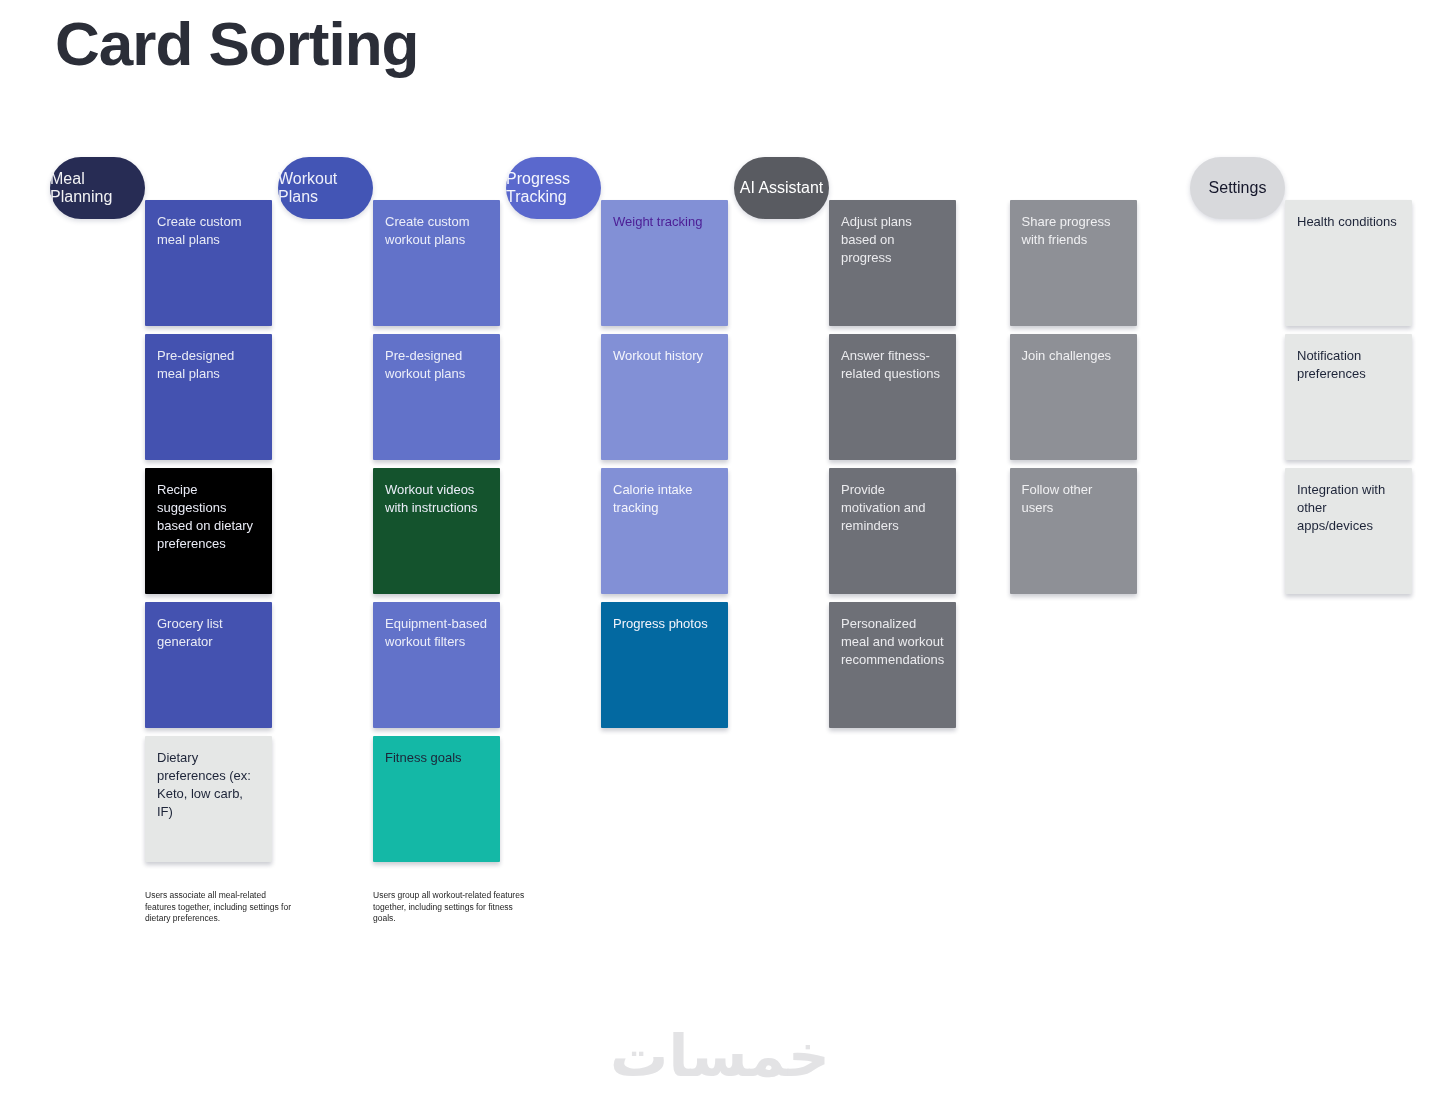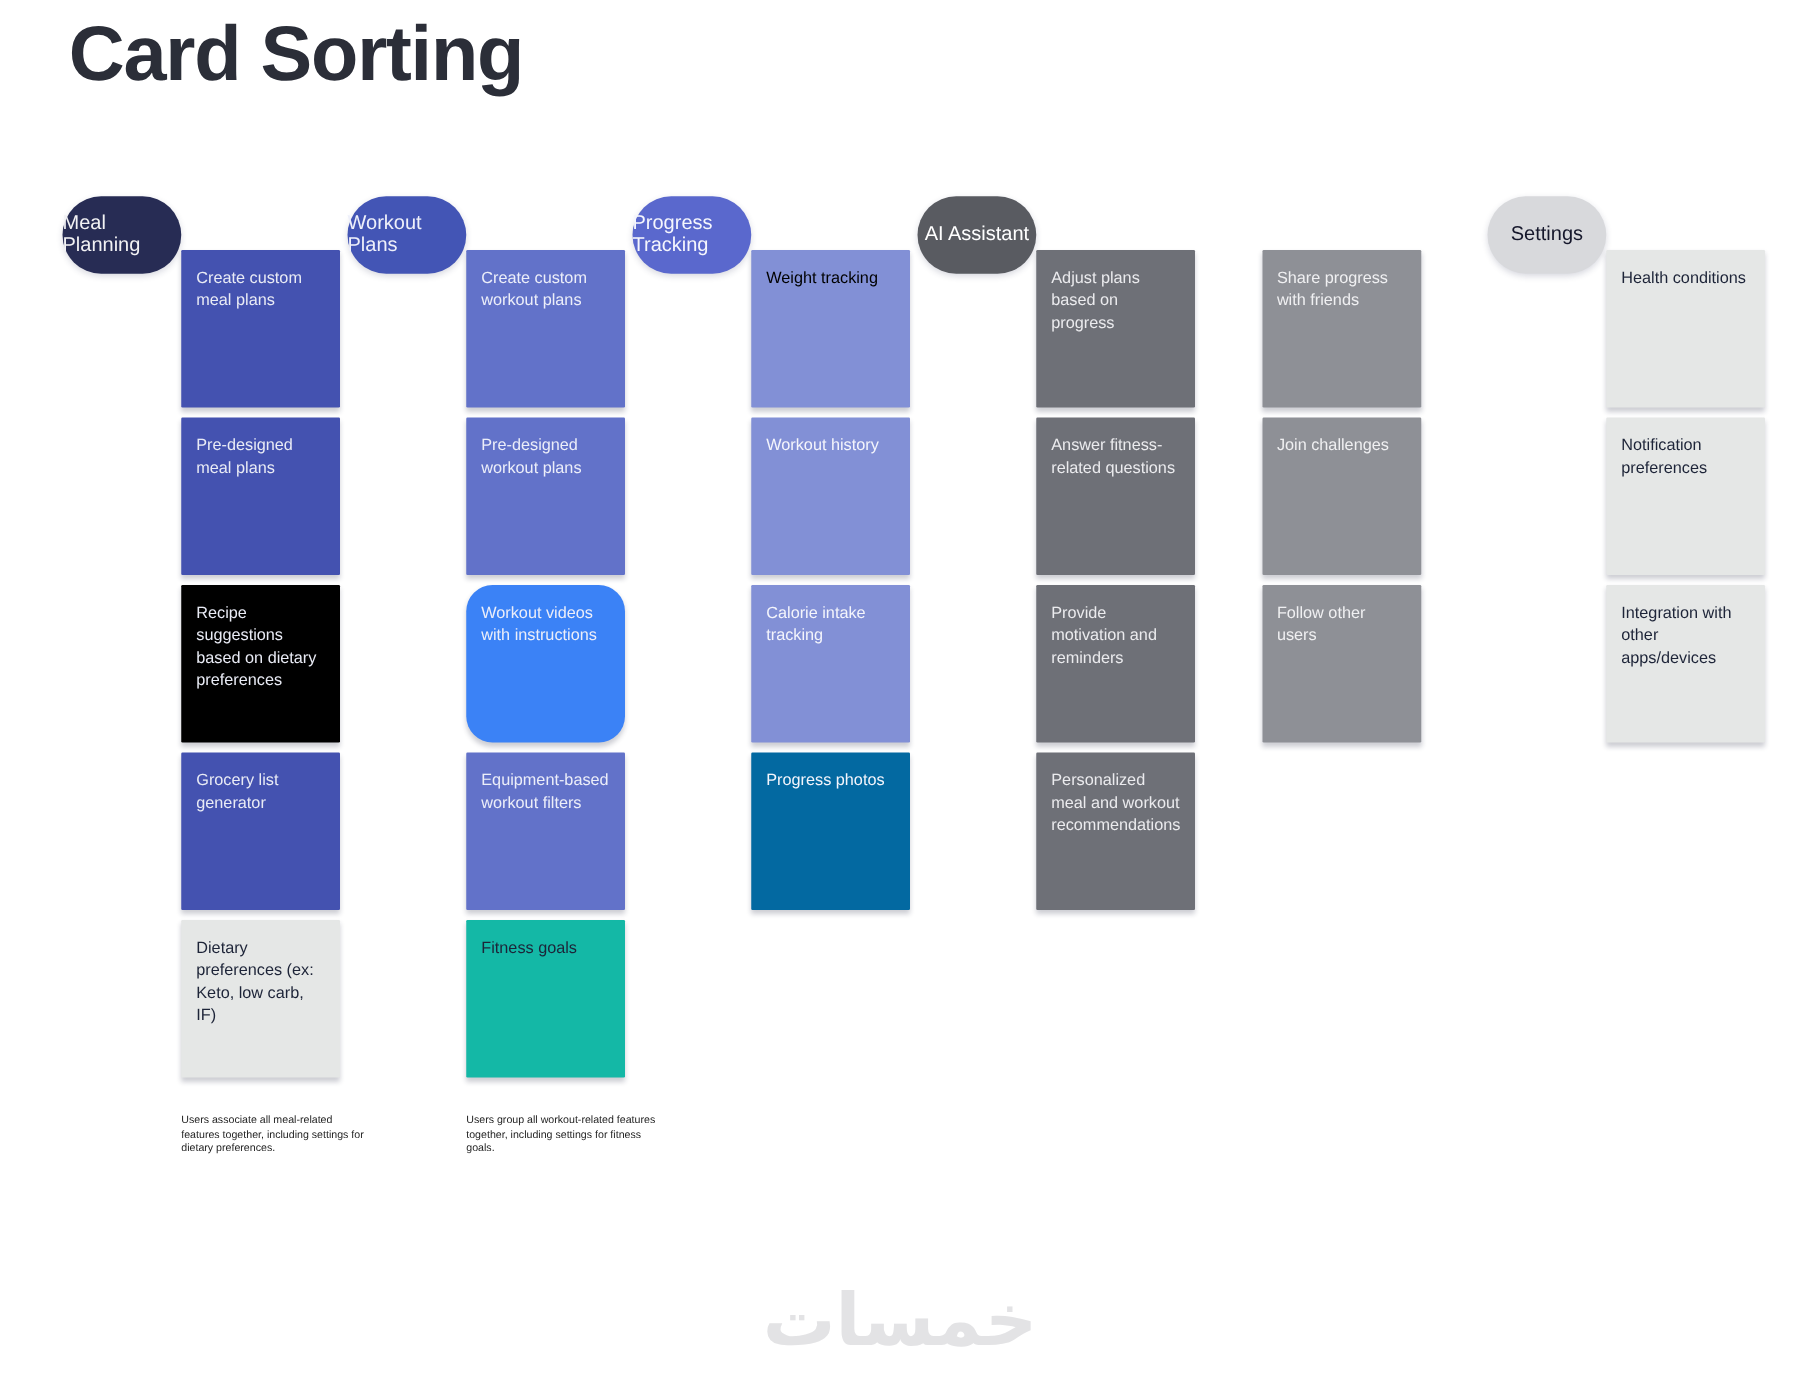--- a/index.html
+++ b/index.html
@@ -100,30 +100,30 @@
           <div class="card" style="background: rgb(68, 82, 176); color: rgb(233, 235, 245);">Grocery list generator</div>
           <div class="card light" style="background: rgb(229, 231, 230); color: rgb(29, 36, 56);">Dietary preferences (ex: Keto, low carb, IF)</div>
           <p class="note">Users associate all meal-related features together, including settings for dietary preferences.</p>
         </div>
       </section>
       <section class="column">
         <div class="pill" style="background: rgb(67, 85, 181); color: rgb(238, 240, 250);">Workout Plans</div>
         <div class="cards">
           <div class="card" style="background: rgb(98, 114, 201); color: rgb(236, 238, 249);">Create custom workout plans</div>
           <div class="card" style="background: rgb(98, 114, 201); color: rgb(236, 238, 249);">Pre-designed workout plans</div>
-          <div class="card" style="background: #3b82f6; color: rgb(236, 238, 249); border-radius: 21px;">Workout videos with instructions</div>
+          <div class="card" style="background: #14532d; color: rgb(236, 238, 249);">Workout videos with instructions</div>
           <div class="card" style="background: rgb(98, 114, 201); color: rgb(236, 238, 249);">Equipment-based workout filters</div>
           <div class="card light" style="background: #14b8a6; color: rgb(29, 36, 56);">Fitness goals</div>
           <p class="note">Users group all workout-related features together, including settings for fitness goals.</p>
         </div>
       </section>
       <section class="column">
         <div class="pill" style="background: rgb(90, 104, 205); color: rgb(245, 246, 253);">Progress Tracking</div>
         <div class="cards">
-          <div class="card" style="background: rgb(130, 144, 214); color: #000000;">Weight tracking</div>
+          <div class="card" style="background: rgb(130, 144, 214); color: #4c1d95;">Weight tracking</div>
           <div class="card" style="background: rgb(130, 144, 214); color: rgb(244, 245, 252);">Workout history</div>
           <div class="card" style="background: rgb(130, 144, 214); color: rgb(244, 245, 252);">Calorie intake tracking</div>
           <div class="card" style="background: #0369a1; color: rgb(244, 245, 252);">Progress photos</div>
         </div>
       </section>
       <section class="column">
         <div class="pill" style="background: rgb(89, 91, 97); color: rgb(255, 255, 255);">AI Assistant</div>
         <div class="cards">
           <div class="card" style="background: rgb(110, 112, 119); color: rgb(235, 235, 238);">Adjust plans based on progress</div>
           <div class="card" style="background: rgb(110, 112, 119); color: rgb(235, 235, 238);">Answer fitness-related questions</div>

